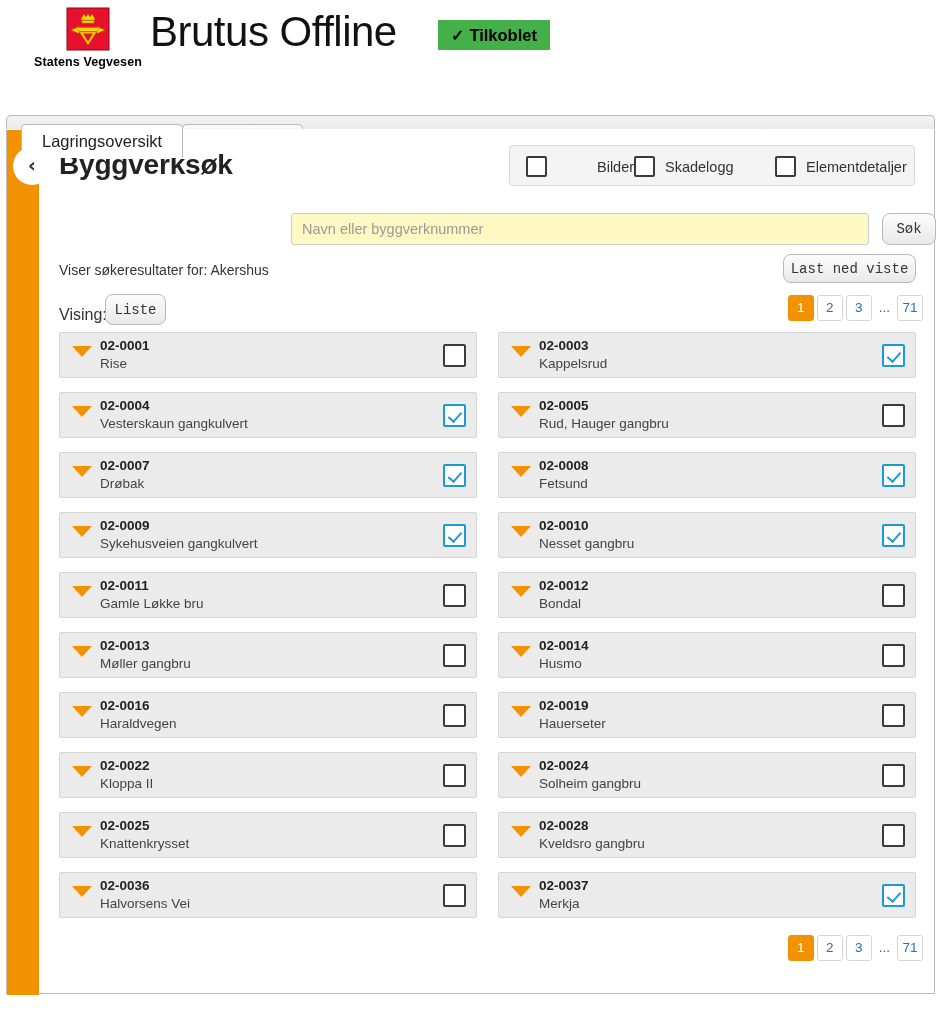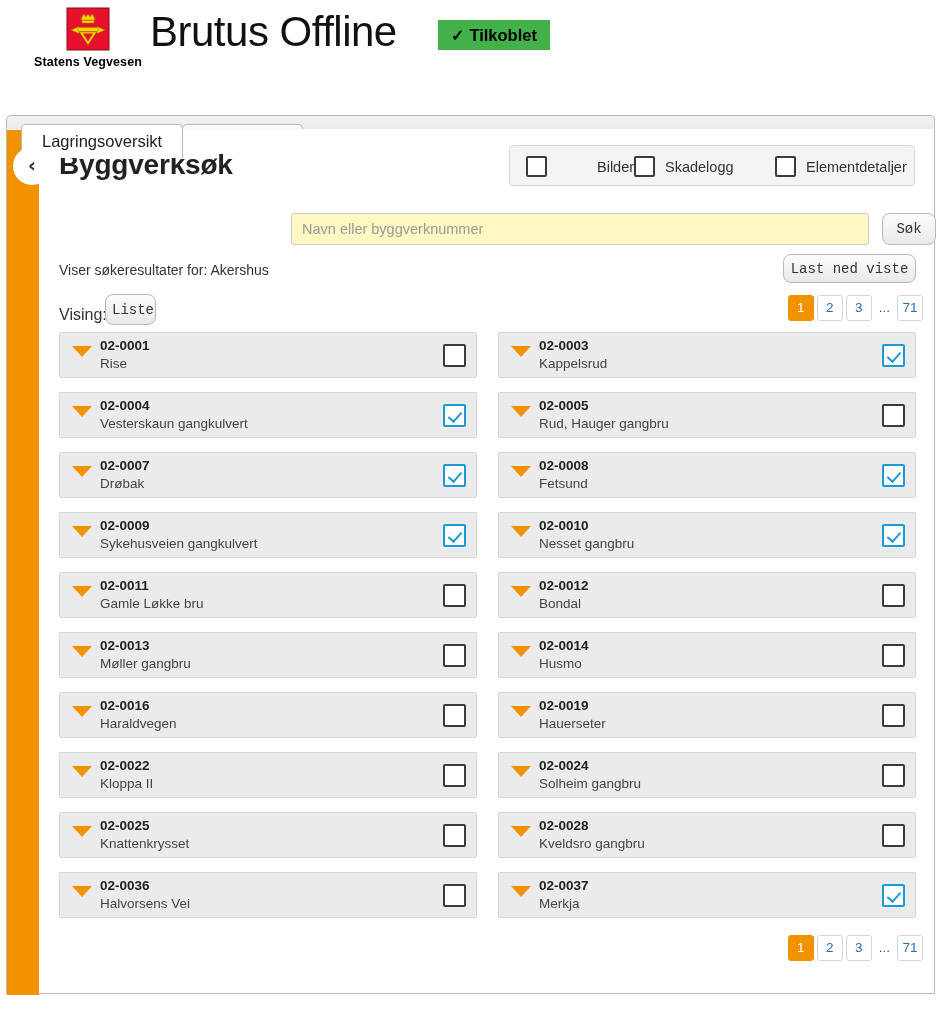--- a/index.html
+++ b/index.html
@@ -248,21 +248,21 @@
   }
   .vising-label {
     position: absolute;
     left: 20px; top: 176px;
     font-size: 16px;
     color: #333333;
   }
   .btn-liste {
     position: absolute;
     left: 66px; top: 164px;
-    width: 51px; height: 31px;
+    width: 61px; height: 31px;
   }
 
   
   .pager { position: absolute; height: 26px; }
   .pager-top { right: 12px; top: 165px; }
   .pager-bottom { right: 12px; top: 805px; }
   .pg {
     display: inline-block;
     min-width: 26px; height: 26px;
     line-height: 24px;

